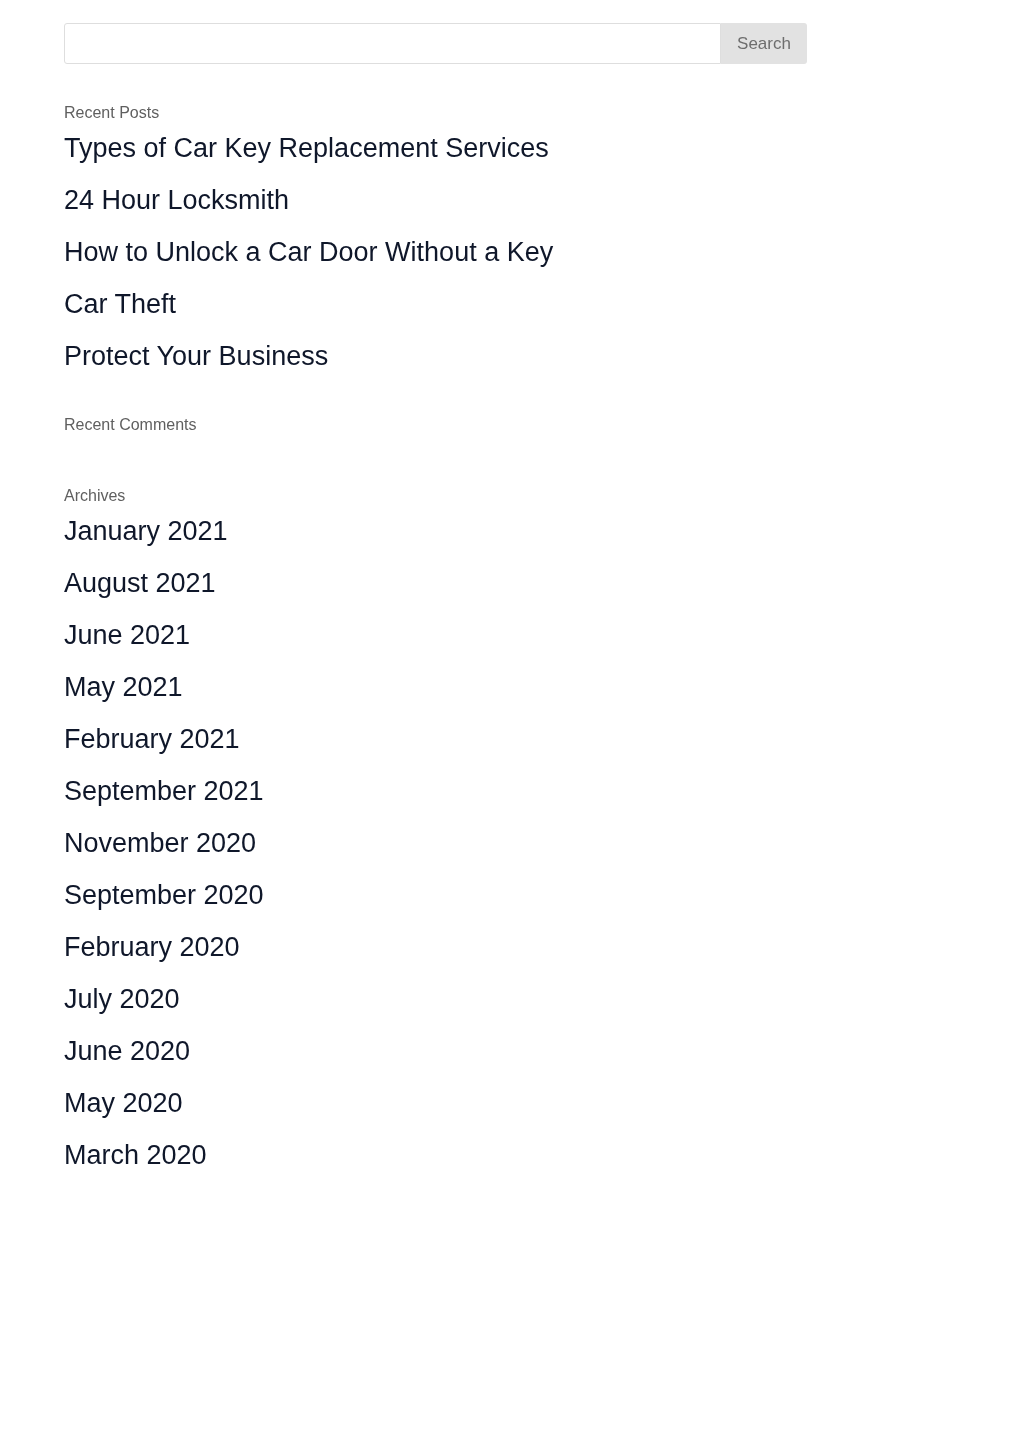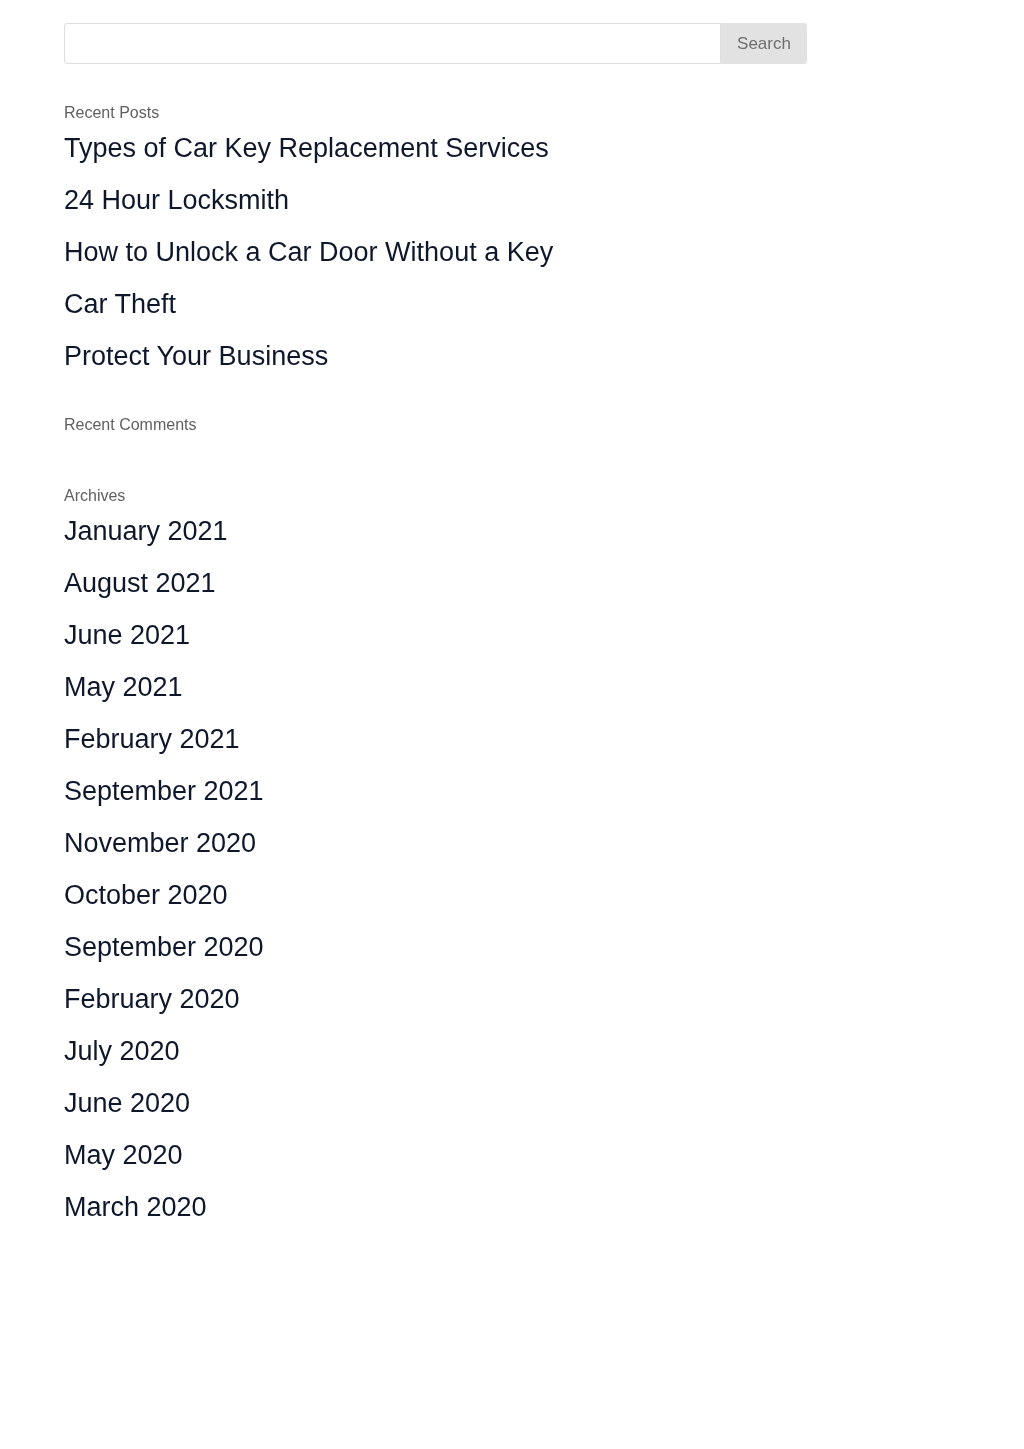--- a/index.html
+++ b/index.html
@@ -106,21 +106,20 @@
   <div class="widget widget-archives">
     <h4 class="widget-title">Archives</h4>
     <ul class="link-list">
       <li><a href="#">January 2021</a></li>
       <li><a href="#">August 2021</a></li>
       <li><a href="#">June 2021</a></li>
       <li><a href="#">May 2021</a></li>
       <li><a href="#">February 2021</a></li>
       <li><a href="#">September 2021</a></li>
       <li><a href="#">November 2020</a></li>
-      <li><a href="#">October 2020</a></li>
       <li><a href="#">September 2020</a></li>
       <li><a href="#">February 2020</a></li>
       <li><a href="#">July 2020</a></li>
       <li><a href="#">June 2020</a></li>
       <li><a href="#">May 2020</a></li>
       <li><a href="#">March 2020</a></li>
     </ul>
   </div>
 
 </div>

